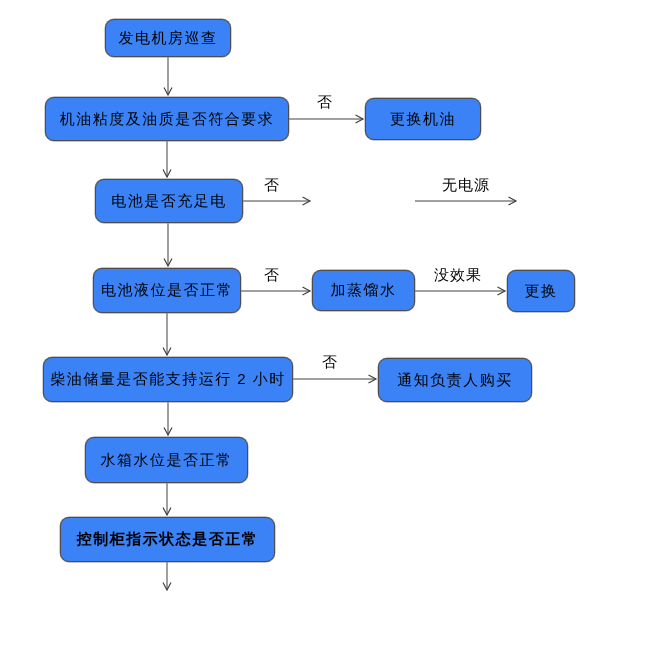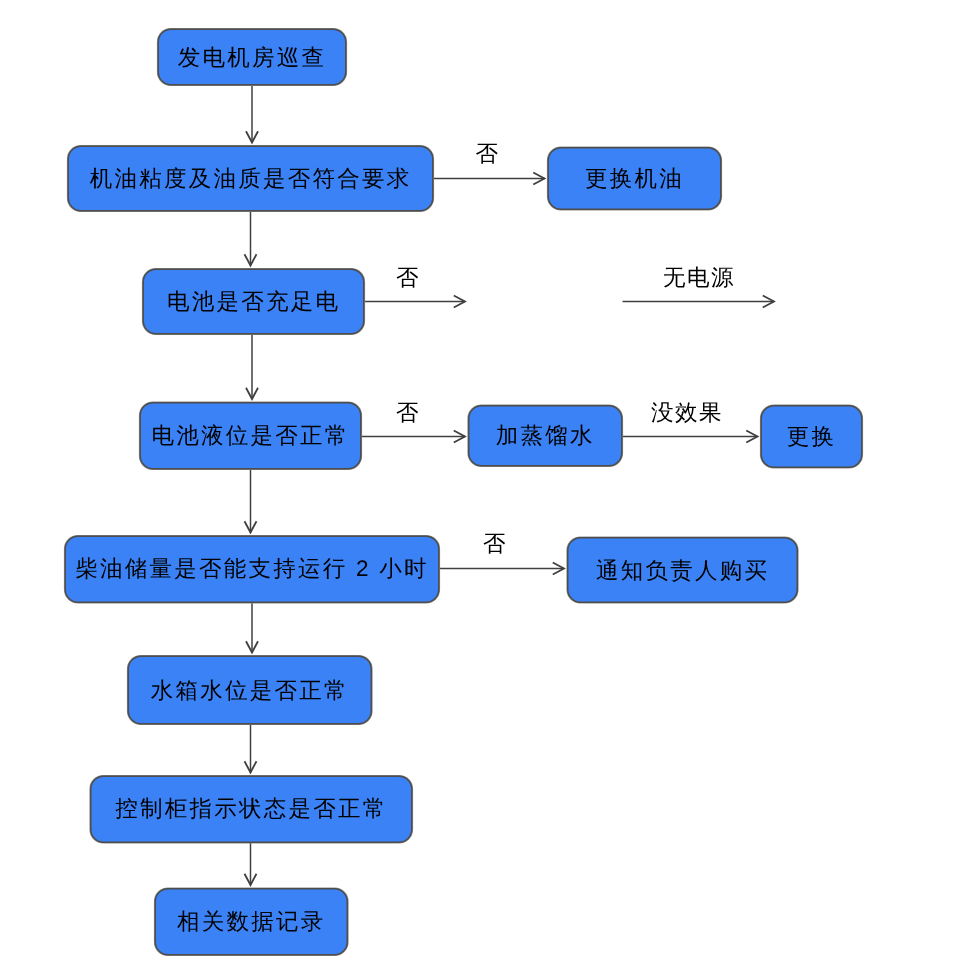--- a/index.html
+++ b/index.html
@@ -80,23 +80,22 @@
   <div class="node" style="left:312px;top:270px;width:103px;height:41px;">加蒸馏水</div>
 
   <div class="node" style="left:507px;top:270px;width:68px;height:42px;">更换</div>
 
   <div class="node" style="left:43px;top:357px;width:250px;height:45px;">柴油储量是否能支持运行 2 小时</div>
 
   <div class="node" style="left:378px;top:358px;width:154px;height:44px;">通知负责人购买</div>
 
   <div class="node" style="left:85px;top:437px;width:163px;height:46px;">水箱水位是否正常</div>
 
-  <div class="node" style="left:60px;top:517px;width:215px;height:45px;">控制柜指示状态是否正常</div>
+  <div class="node" style="left:60px;top:517px;width:215px;height:45px;font-weight:bold;">控制柜指示状态是否正常</div>
 
-  <div class="node" style="left:103px;top:592px;width:129px;height:45px;">相关数据记录</div>
 
   <div class="edge-label" style="left:325px;top:93px;">否</div>
 
   <div class="edge-label" style="left:272px;top:176px;">否</div>
 
   <div class="edge-label" style="left:466px;top:176px;">无电源</div>
 
   <div class="edge-label" style="left:272px;top:266px;">否</div>
 
   <div class="edge-label" style="left:458px;top:266px;">没效果</div>

